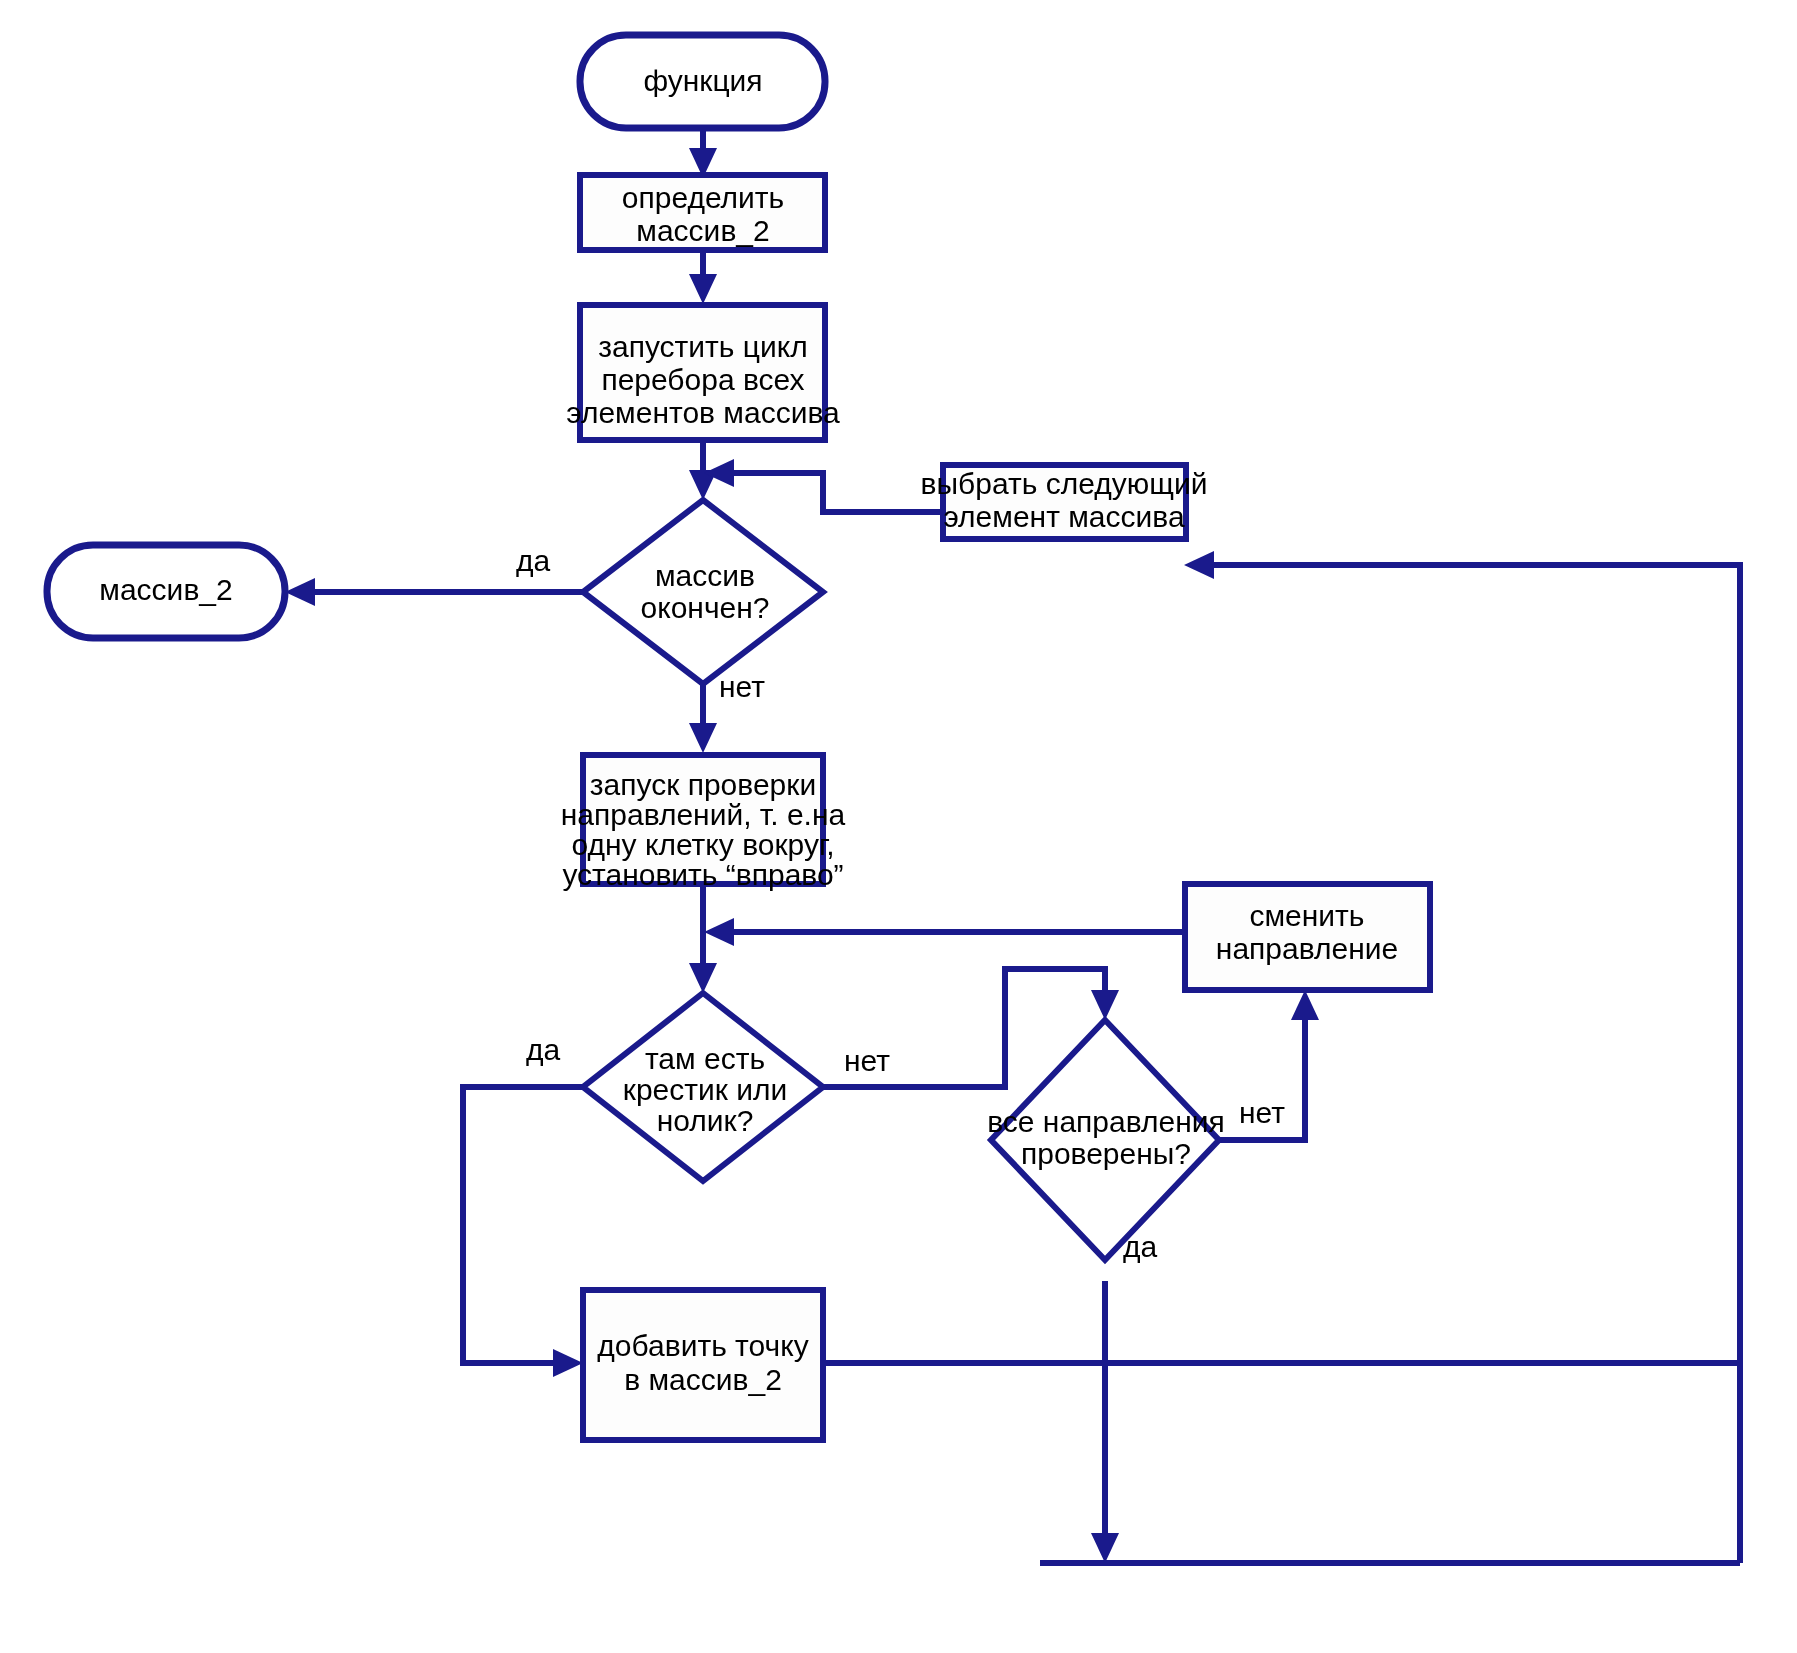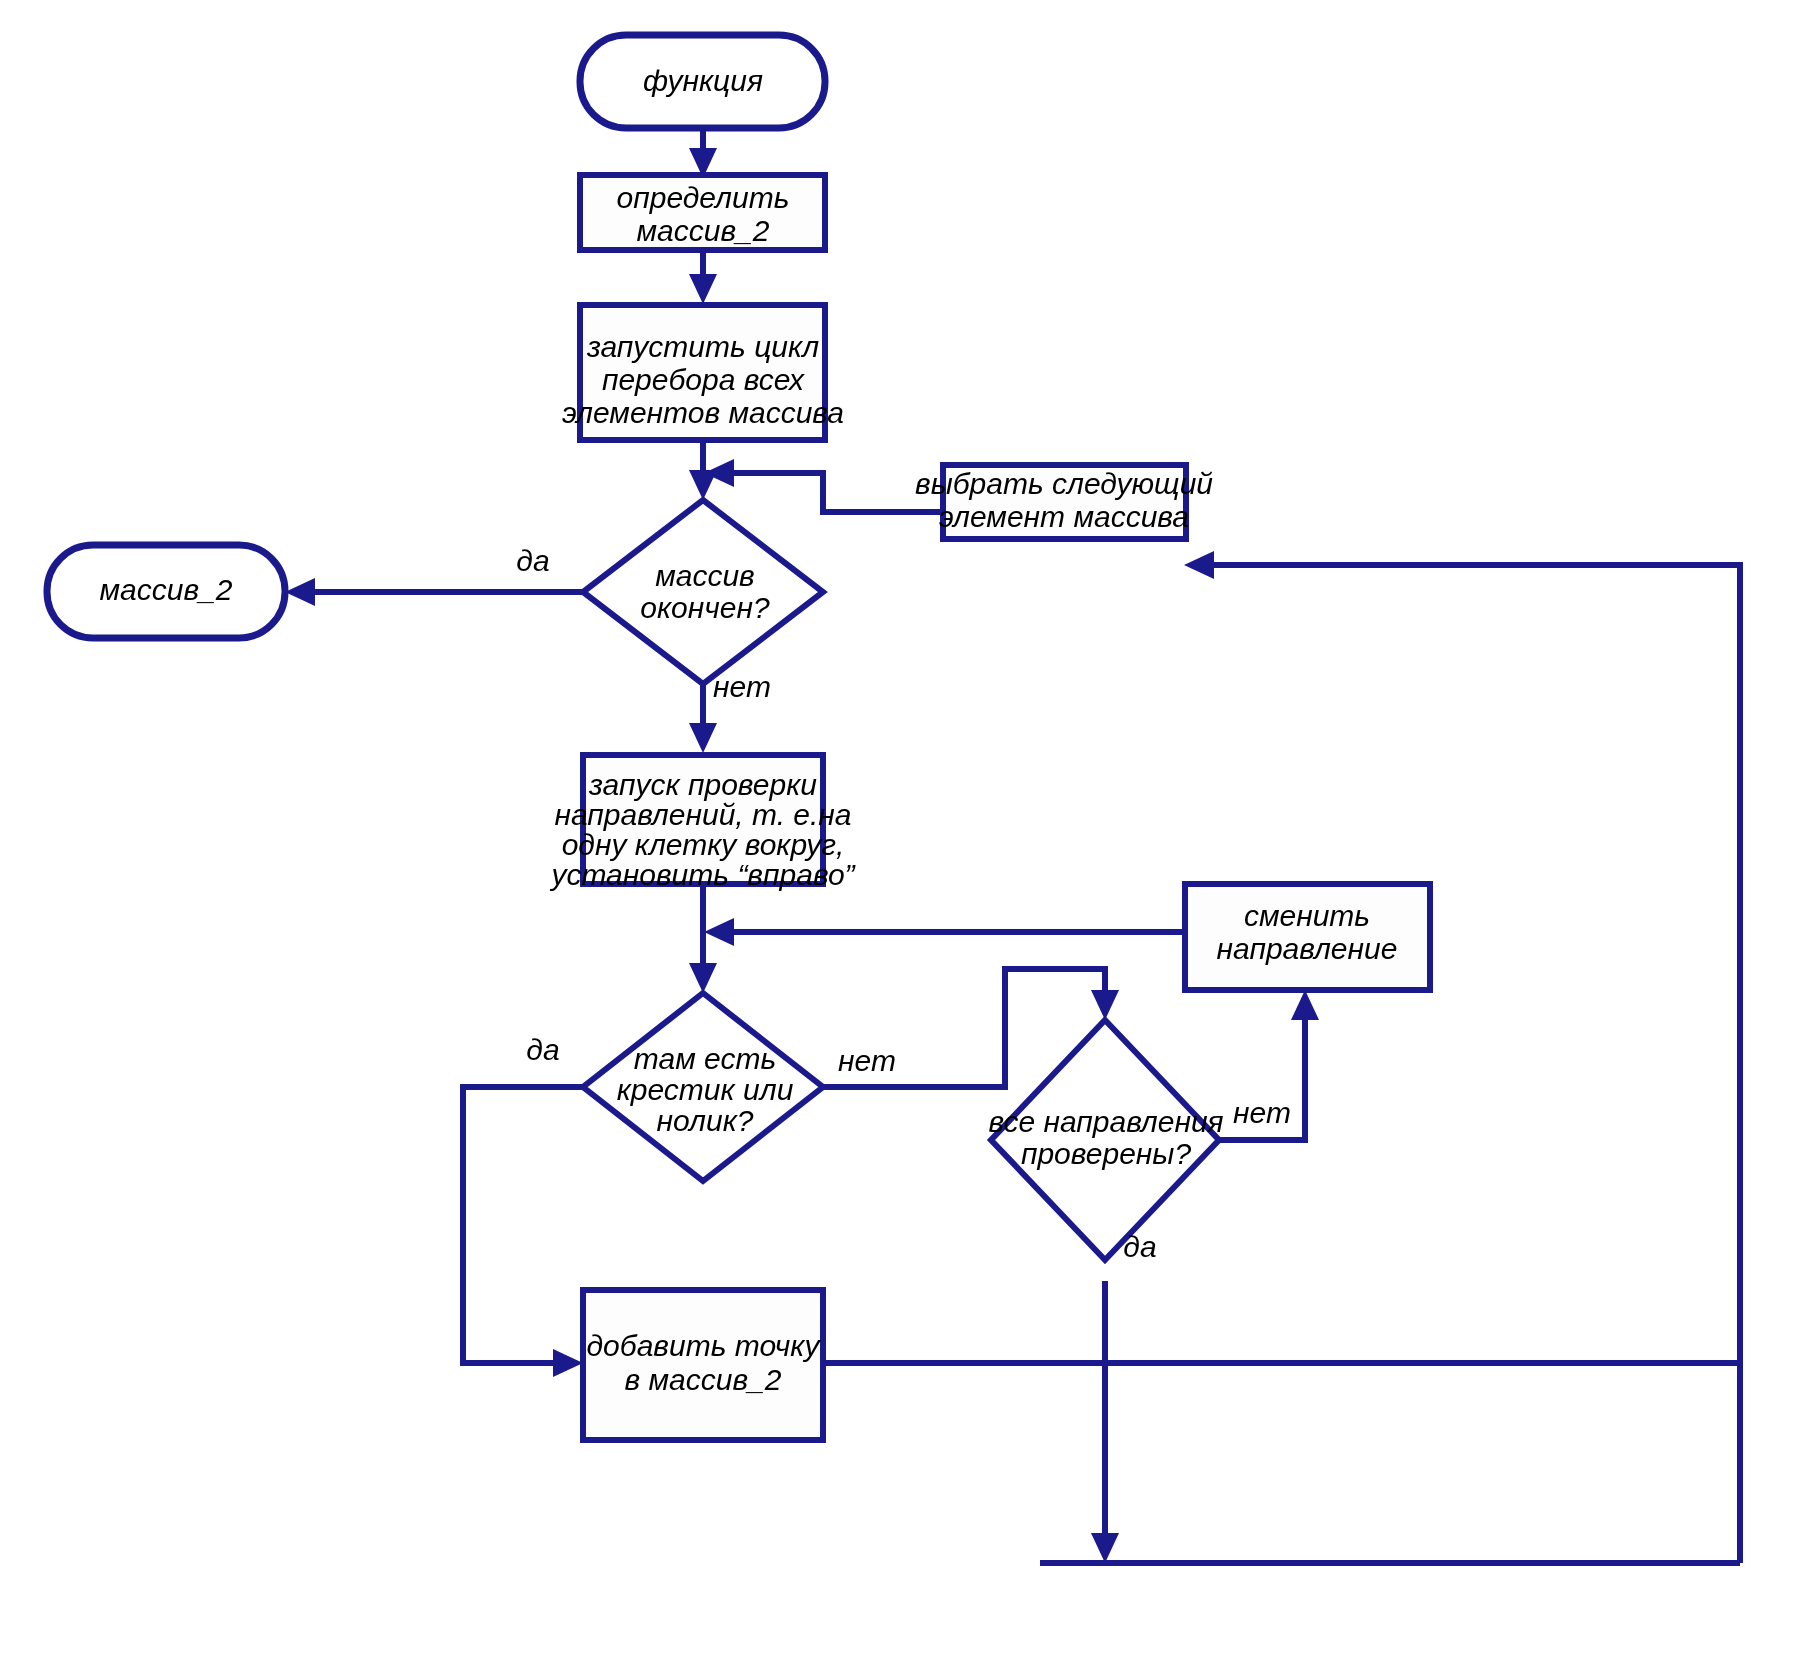--- a/index.html
+++ b/index.html
@@ -9,21 +9,20 @@
   }
   body {
     font-family: "Liberation Sans", sans-serif;
   }
   #flowchart-root {
     position: relative;
     width: 1797px;
     height: 1653px;
     background: #ffffff;
     overflow: hidden;
-    font-style: italic;
   }
   svg#flow-svg {
     position: absolute;
     top: 0;
     left: 0;
     width: 1797px;
     height: 1653px;
     display: block;
   }
   .node-shape {

